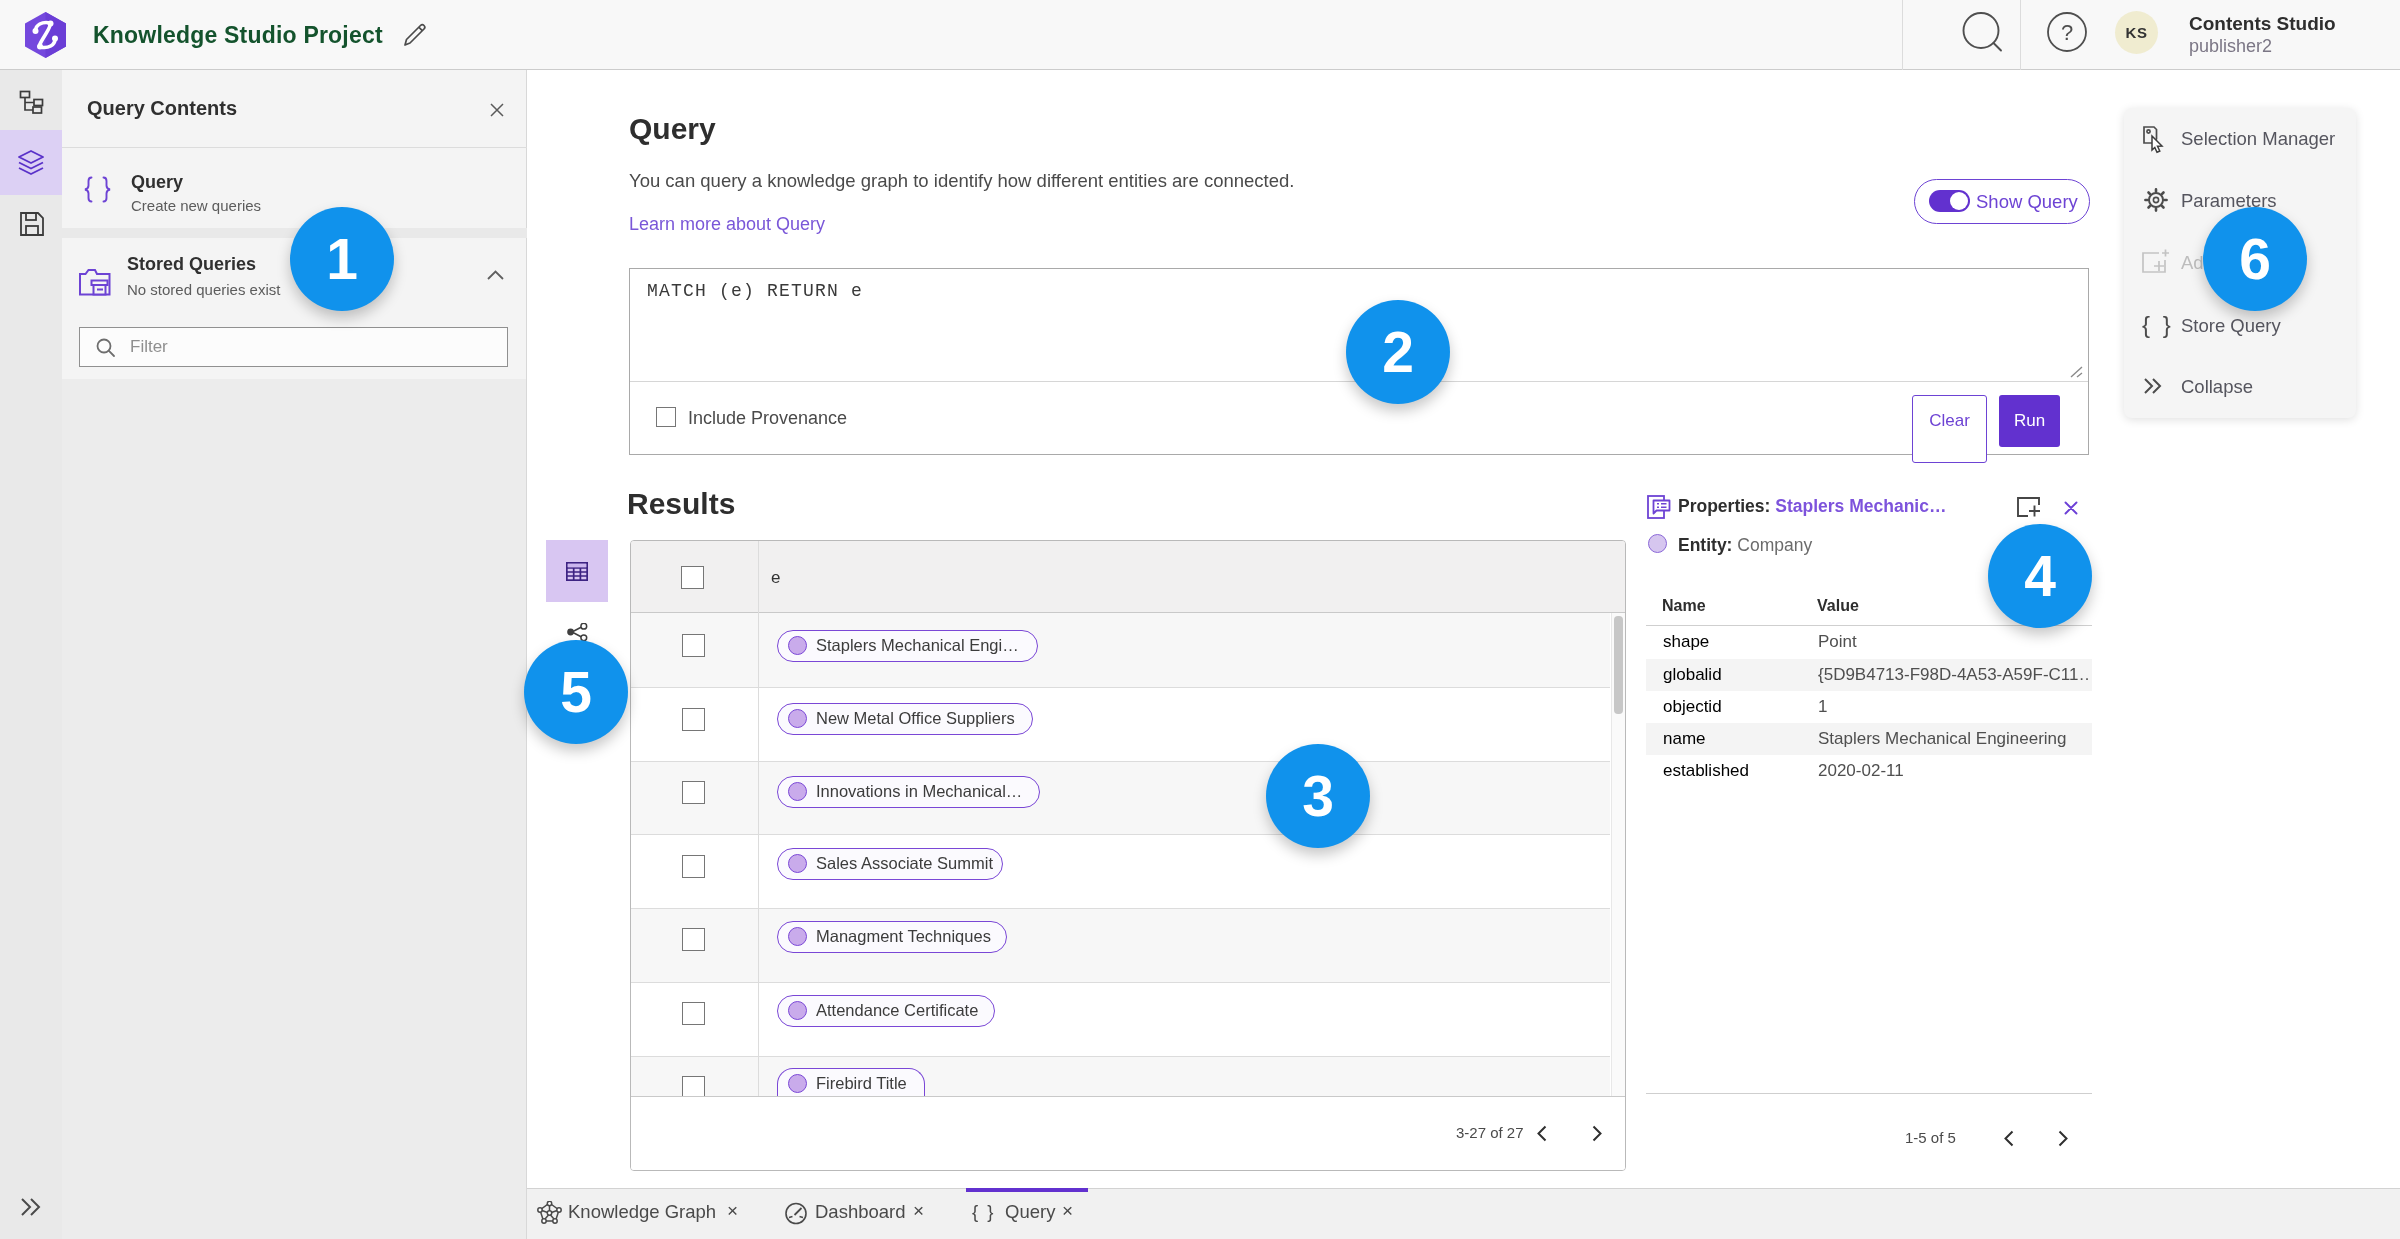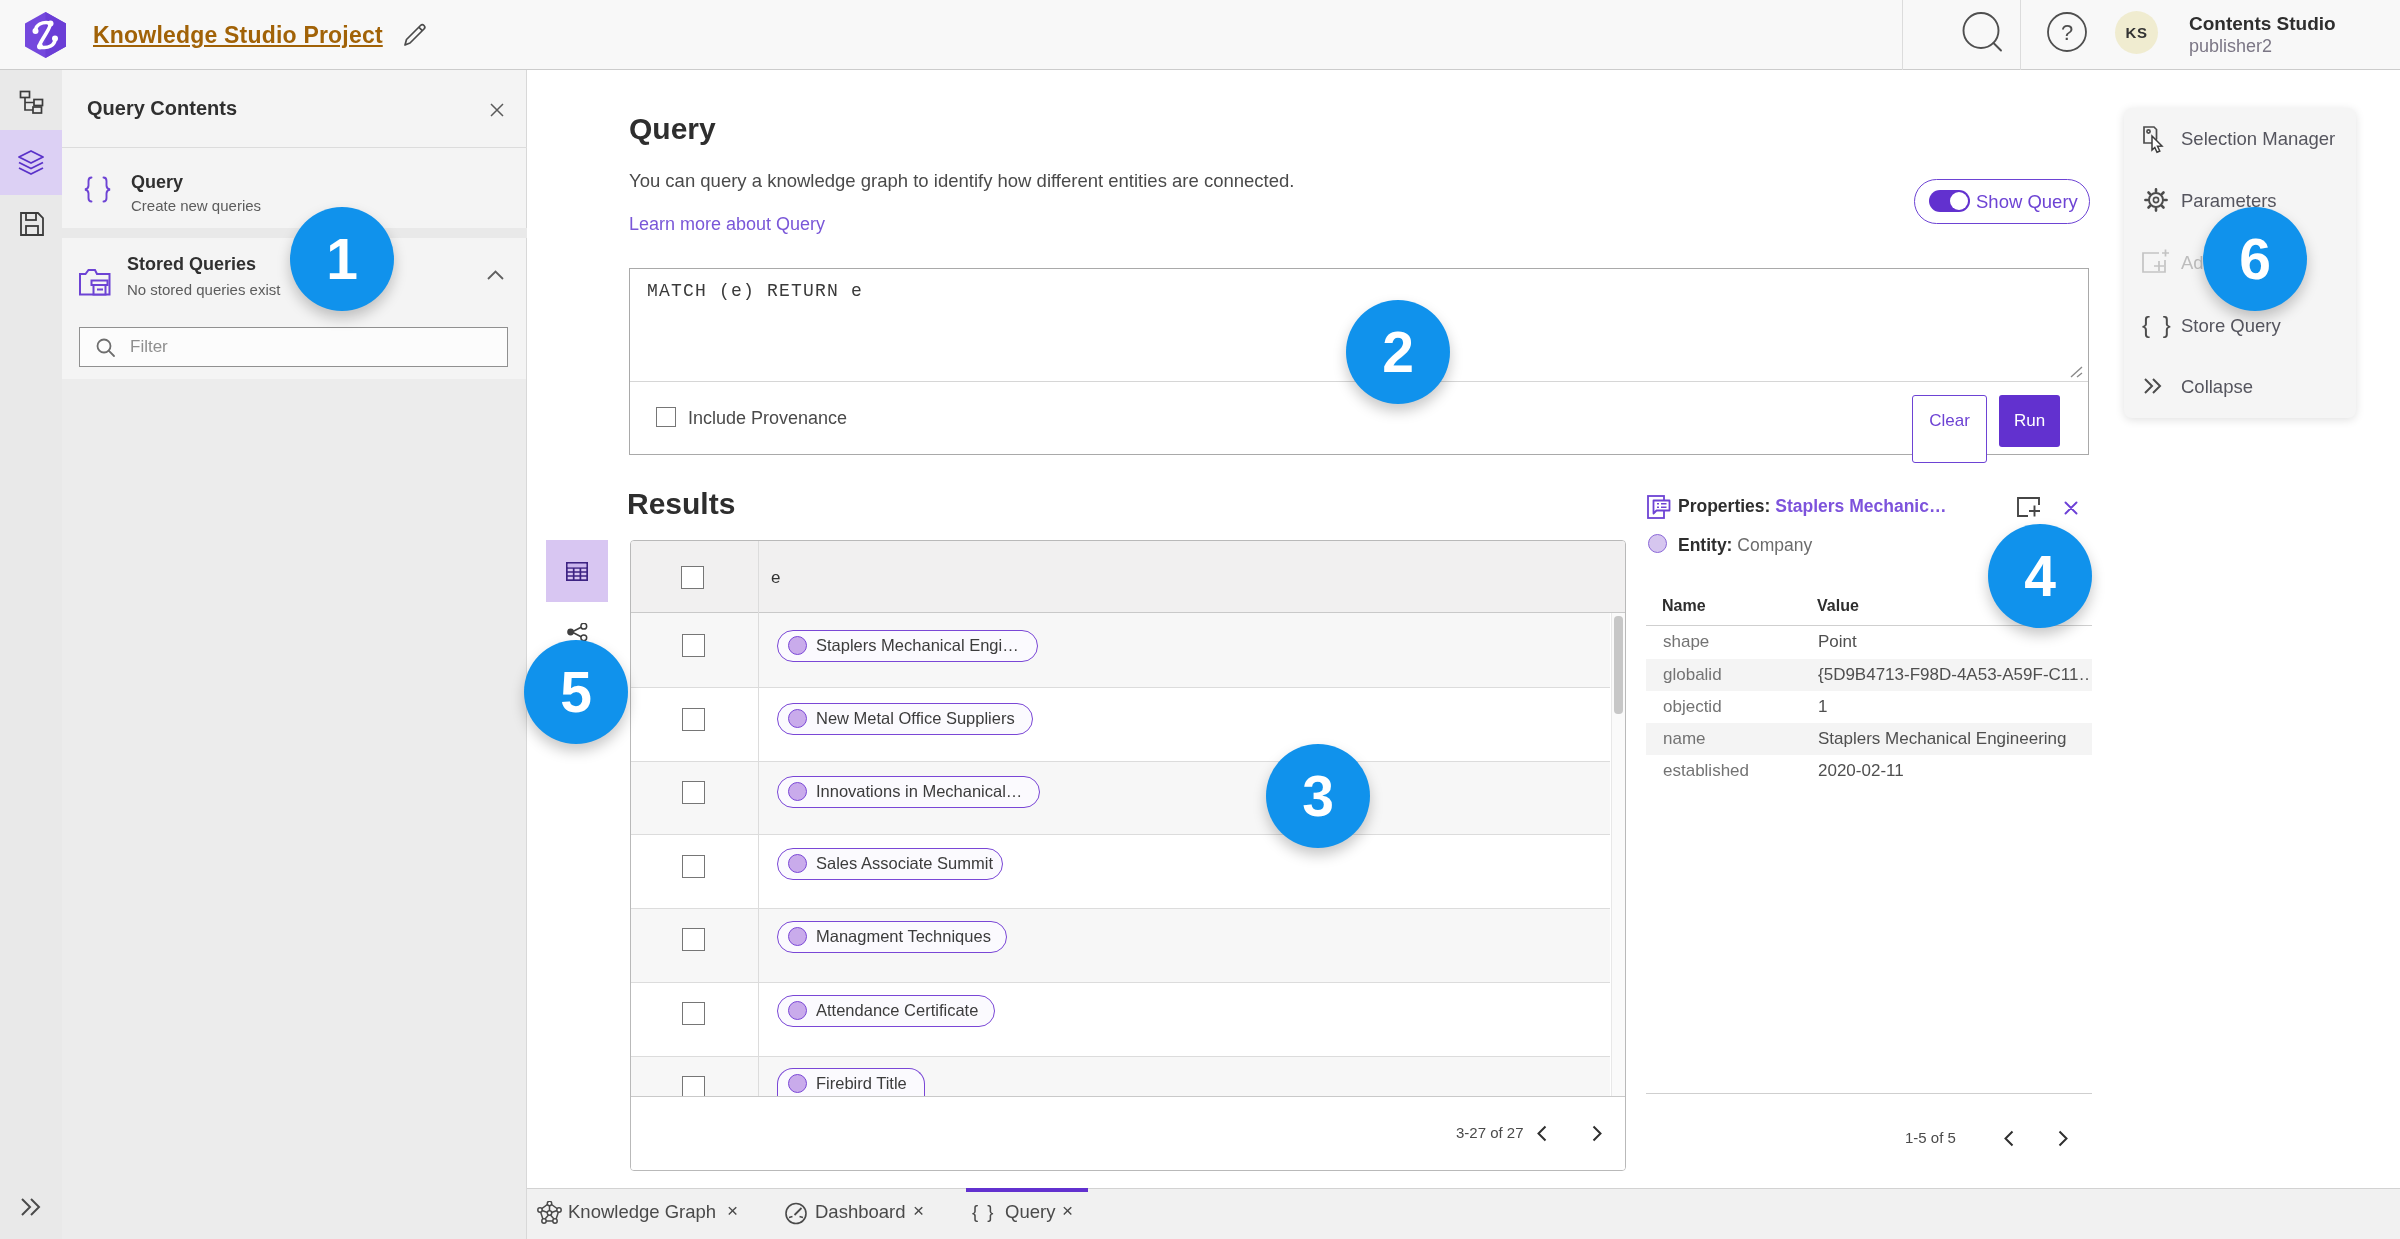--- a/index.html
+++ b/index.html
@@ -2,21 +2,21 @@
 <html><head>
 <meta charset="utf-8">
 <style>
   * { margin:0; padding:0; box-sizing:border-box; }
   html,body { width:2400px; height:1239px; overflow:hidden; }
   body { font-family:"Liberation Sans", sans-serif; background:#fff; position:relative; }
   .abs { position:absolute; }
   svg { display:block; }
   
   #header { left:0; top:0; width:2400px; height:70px; background:#f8f8f8; border-bottom:1px solid #cccccc; }
-  #title { left:93px; top:0; height:70px; line-height:70px; font-size:23px; color:#a16207; font-weight:700; letter-spacing:.2px;text-decoration:underline; }
+  #title { left:93px; top:0; height:70px; line-height:70px; font-size:23px; color:#14532d; font-weight:700; letter-spacing:.2px; }
   .hdiv { top:0; width:1px; height:70px; background:#dcdcdc; }
   #ksname { left:2189px; top:13px; font-size:19px; font-weight:700; color:#2e2e2e; }
   #kssub  { left:2189px; top:36px; font-size:18px; color:#7b7685; }
   #avatar { left:2115px; top:11px; width:43px; height:43px; border-radius:50%; background:#f0ecd0; color:#333; font-size:15px; font-weight:700; text-align:center; line-height:43px; letter-spacing:.5px; }
   
   #rail { left:0; top:70px; width:62px; height:1169px; background:#e9e9e9; }
   #railActive { left:0; top:130px; width:62px; height:65px; background:#dcd0f4; }
   
   #lpanel { left:62px; top:70px; width:465px; height:1169px; background:#ececec; }
   #lpHead { left:87px; top:70px; height:77px; line-height:77px; font-size:20px; color:#2f2f2f; font-weight:600; }
@@ -58,21 +58,21 @@
   #sbThumb { left:1614px; top:616px; width:9px; height:98px; background:#c7c7c7; border-radius:4px; }
   #rPagDiv { left:631px; top:1096px; width:994px; height:1px; background:#c9c9c9; }
   #rPagTxt { left:1456px; top:1124px; font-size:15px; color:#4a4a4a; }
   
   #pPropsT { left:1678px; top:496px; font-size:17.5px; font-weight:700; color:#2e2e2e; }
   #pEntityT { left:1678px; top:535px; font-size:17.5px; font-weight:700; color:#2e2e2e; }
   #pEntC { left:1648px; top:534px; width:19px; height:19px; border-radius:50%; border:1.7px solid #8b68d8; background:#d6c6ef; }
   .pHead { top:597px; font-size:16px; font-weight:700; color:#2e2e2e; }
   #pDiv1 { left:1646px; top:625px; width:446px; height:1px; background:#cfcfcf; }
   .pRow { left:1646px; width:446px; height:32px; }
-  .pName { position:absolute; left:17px; top:6px; font-size:17px; color:#737373; }
+  .pName { position:absolute; left:17px; top:6px; font-size:17px; color:#000000; }
   .pVal { position:absolute; left:172px; top:6px; font-size:17px; color:#4f4f4f; white-space:nowrap; max-width:272px; overflow:hidden; }
   #pDiv2 { left:1646px; top:1093px; width:446px; height:1px; background:#cfcfcf; }
   #pPagTxt { left:1905px; top:1129px; font-size:15px; color:#4a4a4a; }
   
   #rmenu { left:2124px; top:108px; width:232px; height:310px; background:#f5f5f5; border-radius:8px; box-shadow:0 2px 10px rgba(0,0,0,.12); }
   .rmTxt { left:2181px; font-size:18.5px; color:#55555e; }
   
   #tabstrip { left:527px; top:1188px; width:1873px; height:51px; background:#f1f1f1; border-top:1px solid #d2d2d2; }
   #tabbar { left:966px; top:1188px; width:122px; height:4px; background:#6231cf; }
   .tabTxt { top:1201px; font-size:18.5px; color:#4a4a4a; }

